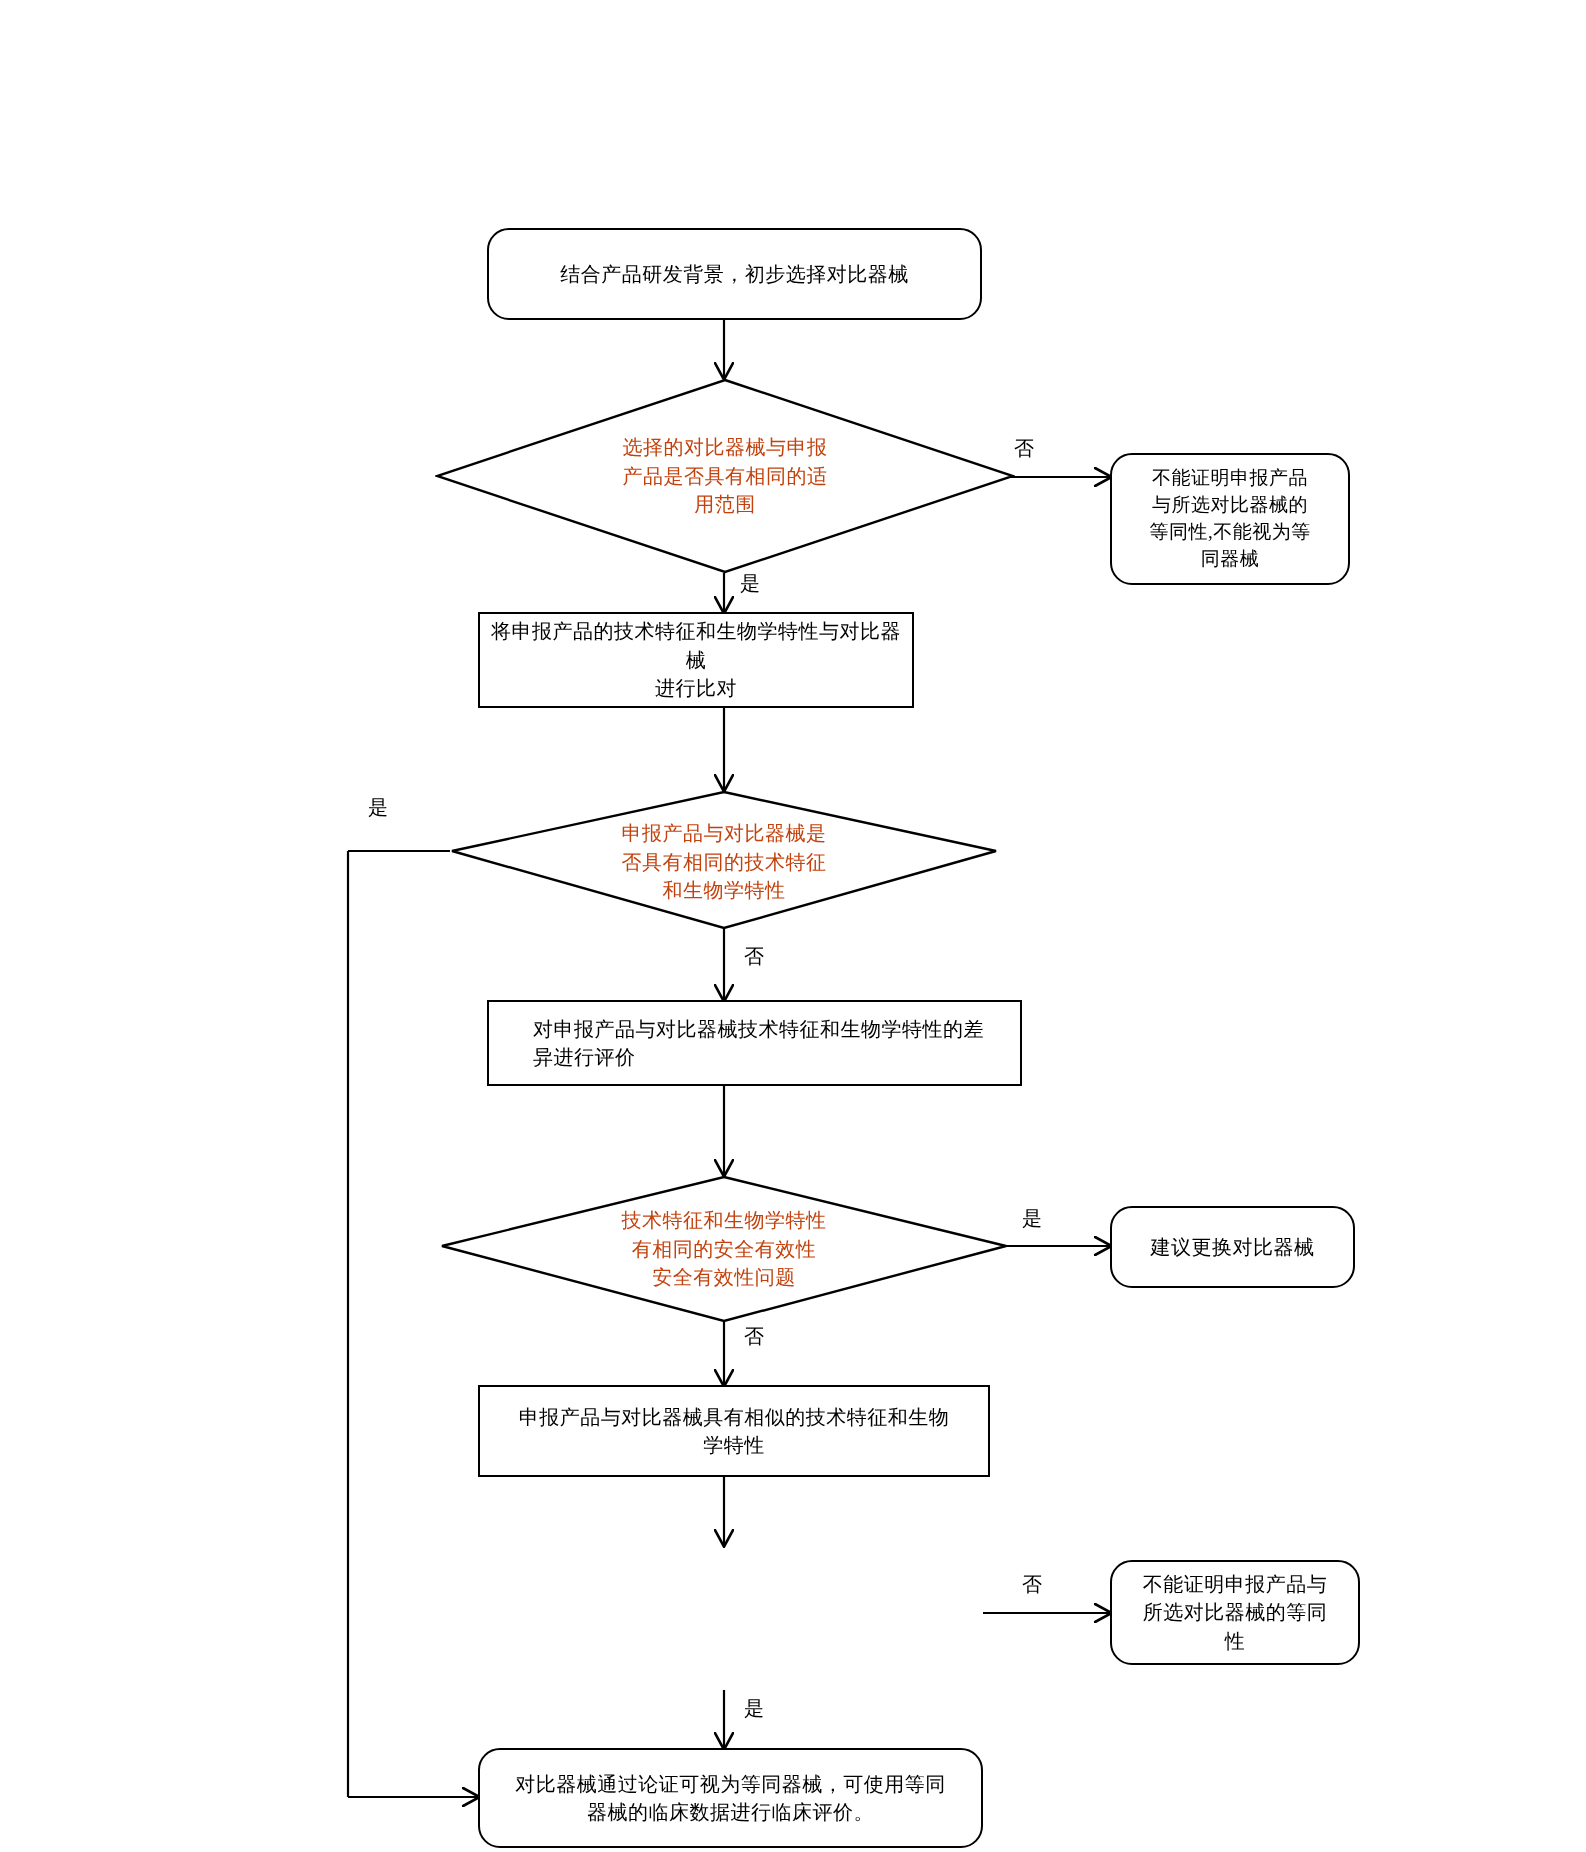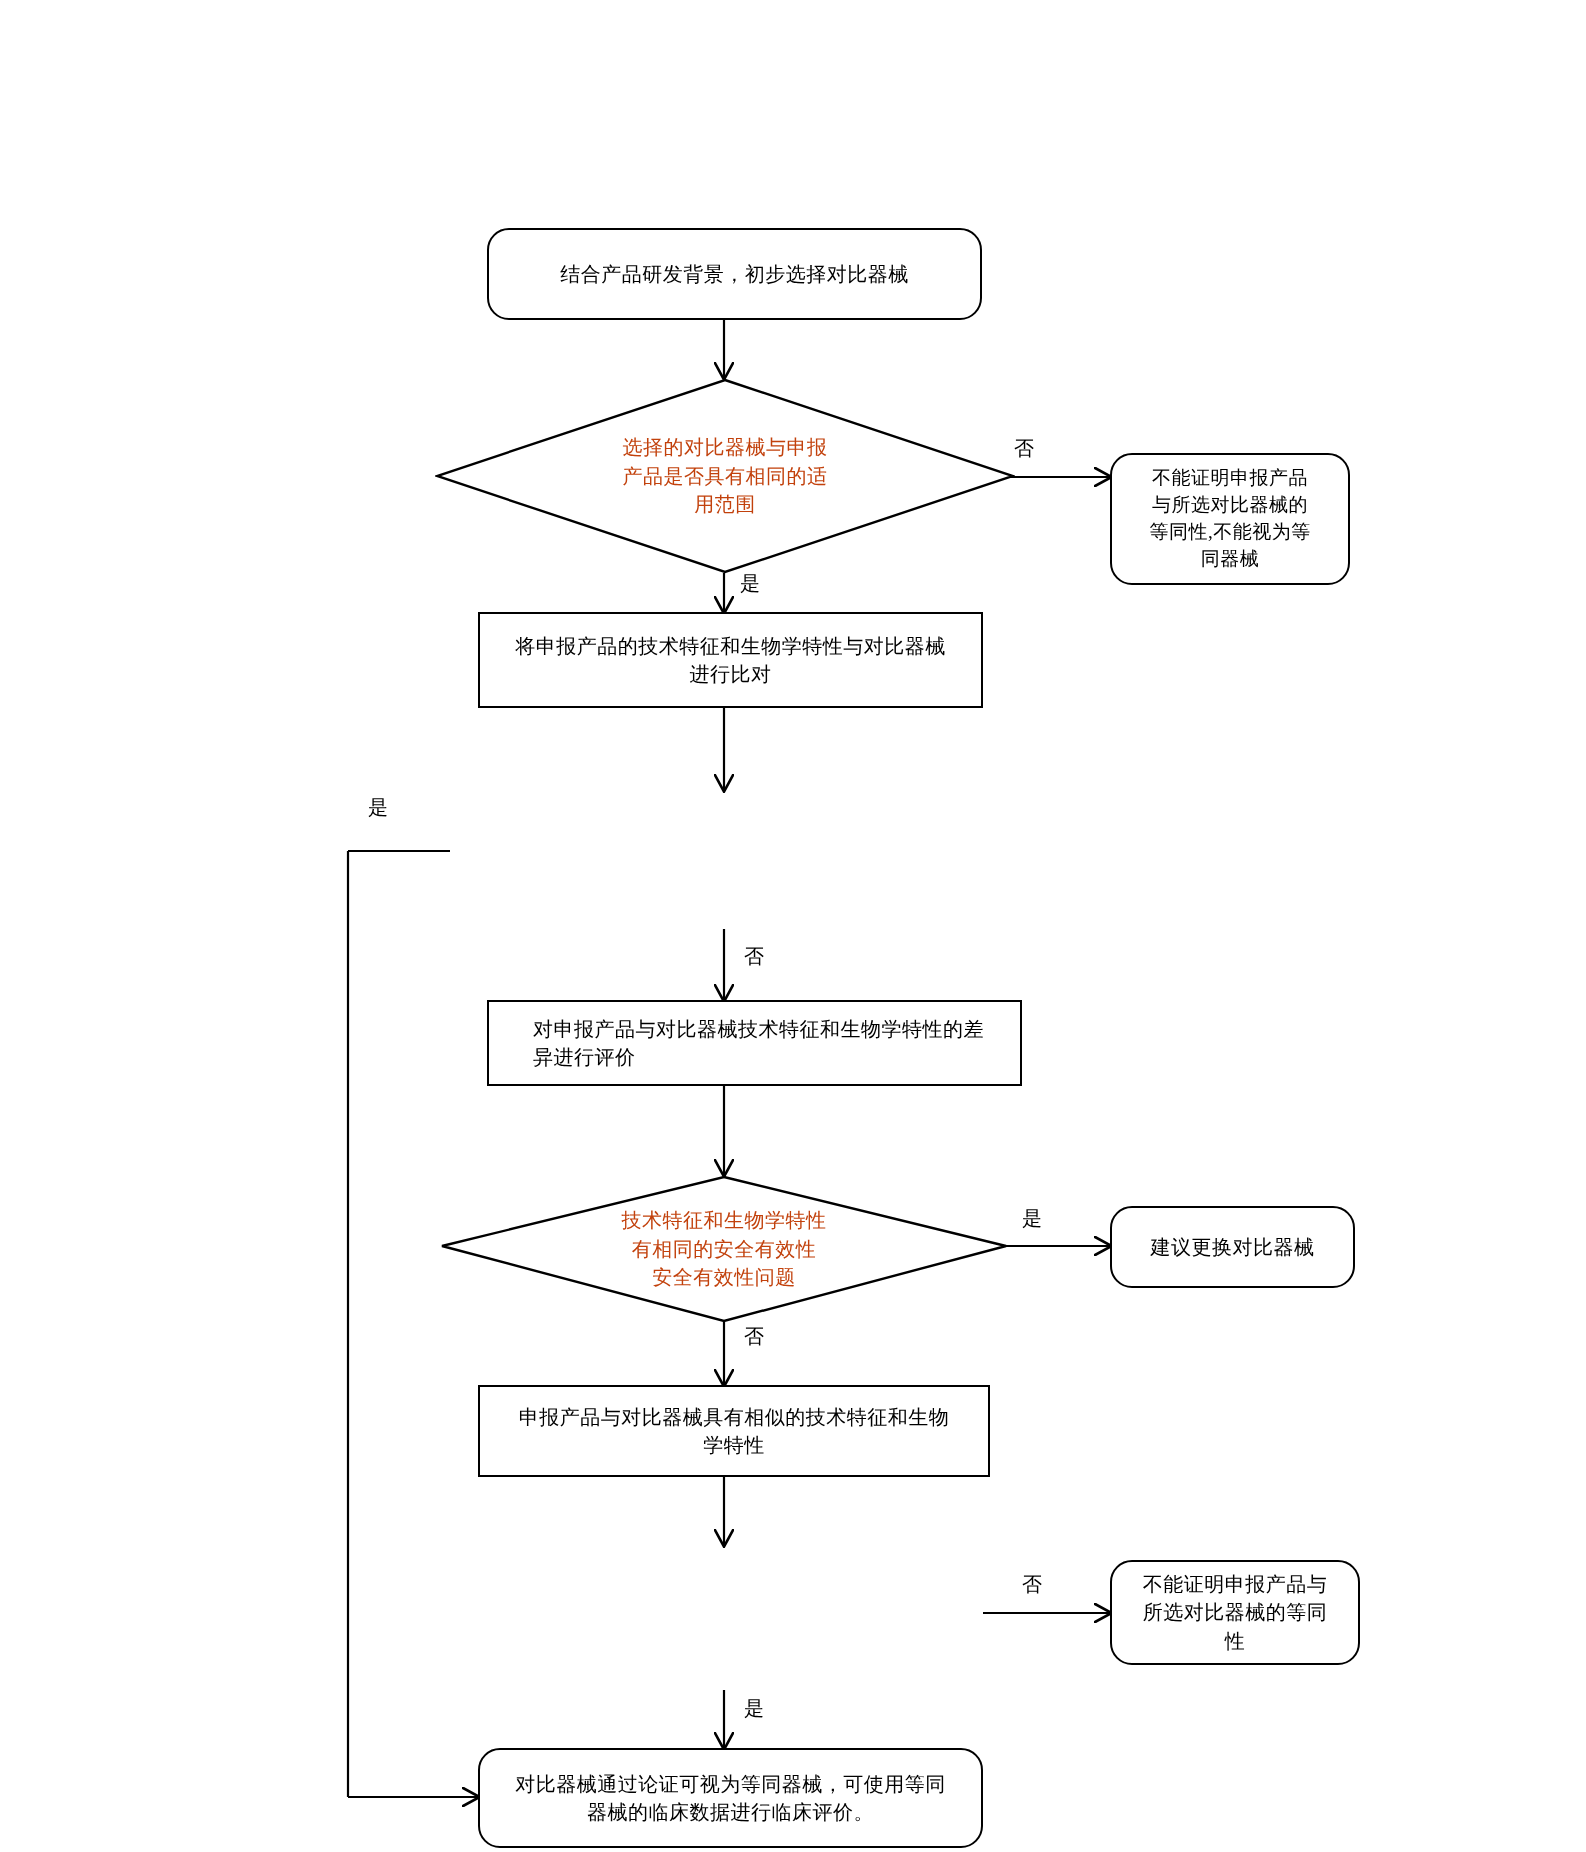--- a/index.html
+++ b/index.html
@@ -141,25 +141,33 @@
 用范围</div>
   </div>
 
   <div class="node rounded" style="left:1110px; top:413px; width:240px; height:132px; font-size:19px;margin-top:40px;">
     <span class="txt">不能证明申报产品
 与所选对比器械的
 等同性,不能视为等
 同器械</span>
   </div>
 
-  <div class="node rect" style="left:478px; top:612px; width:505px; height:96px;">
+  <div class="node rect" style="left:478px; top:612px; width:436px; height:96px;">
     <span class="txt">将申报产品的技术特征和生物学特性与对比器械
 进行比对</span>
   </div>
 
+  <div class="diamond-wrap" style="left:450px; top:790px; width:548px; height:140px;">
+    <svg class="dshape" viewBox="0 0 548 140" preserveAspectRatio="none">
+      <polygon points="274,2 546,61 274,138 2,61" fill="#ffffff" stroke="#000000" stroke-width="2.4"></polygon>
+    </svg>
+    <div class="dtext" style="transform: translateY(2px);">申报产品与对比器械是
+否具有相同的技术特征
+和生物学特性</div>
+  </div>
 
   <div class="node rect" style="left:487px; top:1000px; width:535px; height:86px;">
     <span class="txt" style="text-align:left; padding-left:18px;">对申报产品与对比器械技术特征和生物学特性的差
 异进行评价</span>
   </div>
 
   <div class="diamond-wrap" style="left:440px; top:1175px; width:568px; height:148px;">
     <svg class="dshape" viewBox="0 0 568 148" preserveAspectRatio="none">
       <polygon points="284,2 566,71 284,146 2,71" fill="#ffffff" stroke="#000000" stroke-width="2.4"></polygon>
     </svg>

